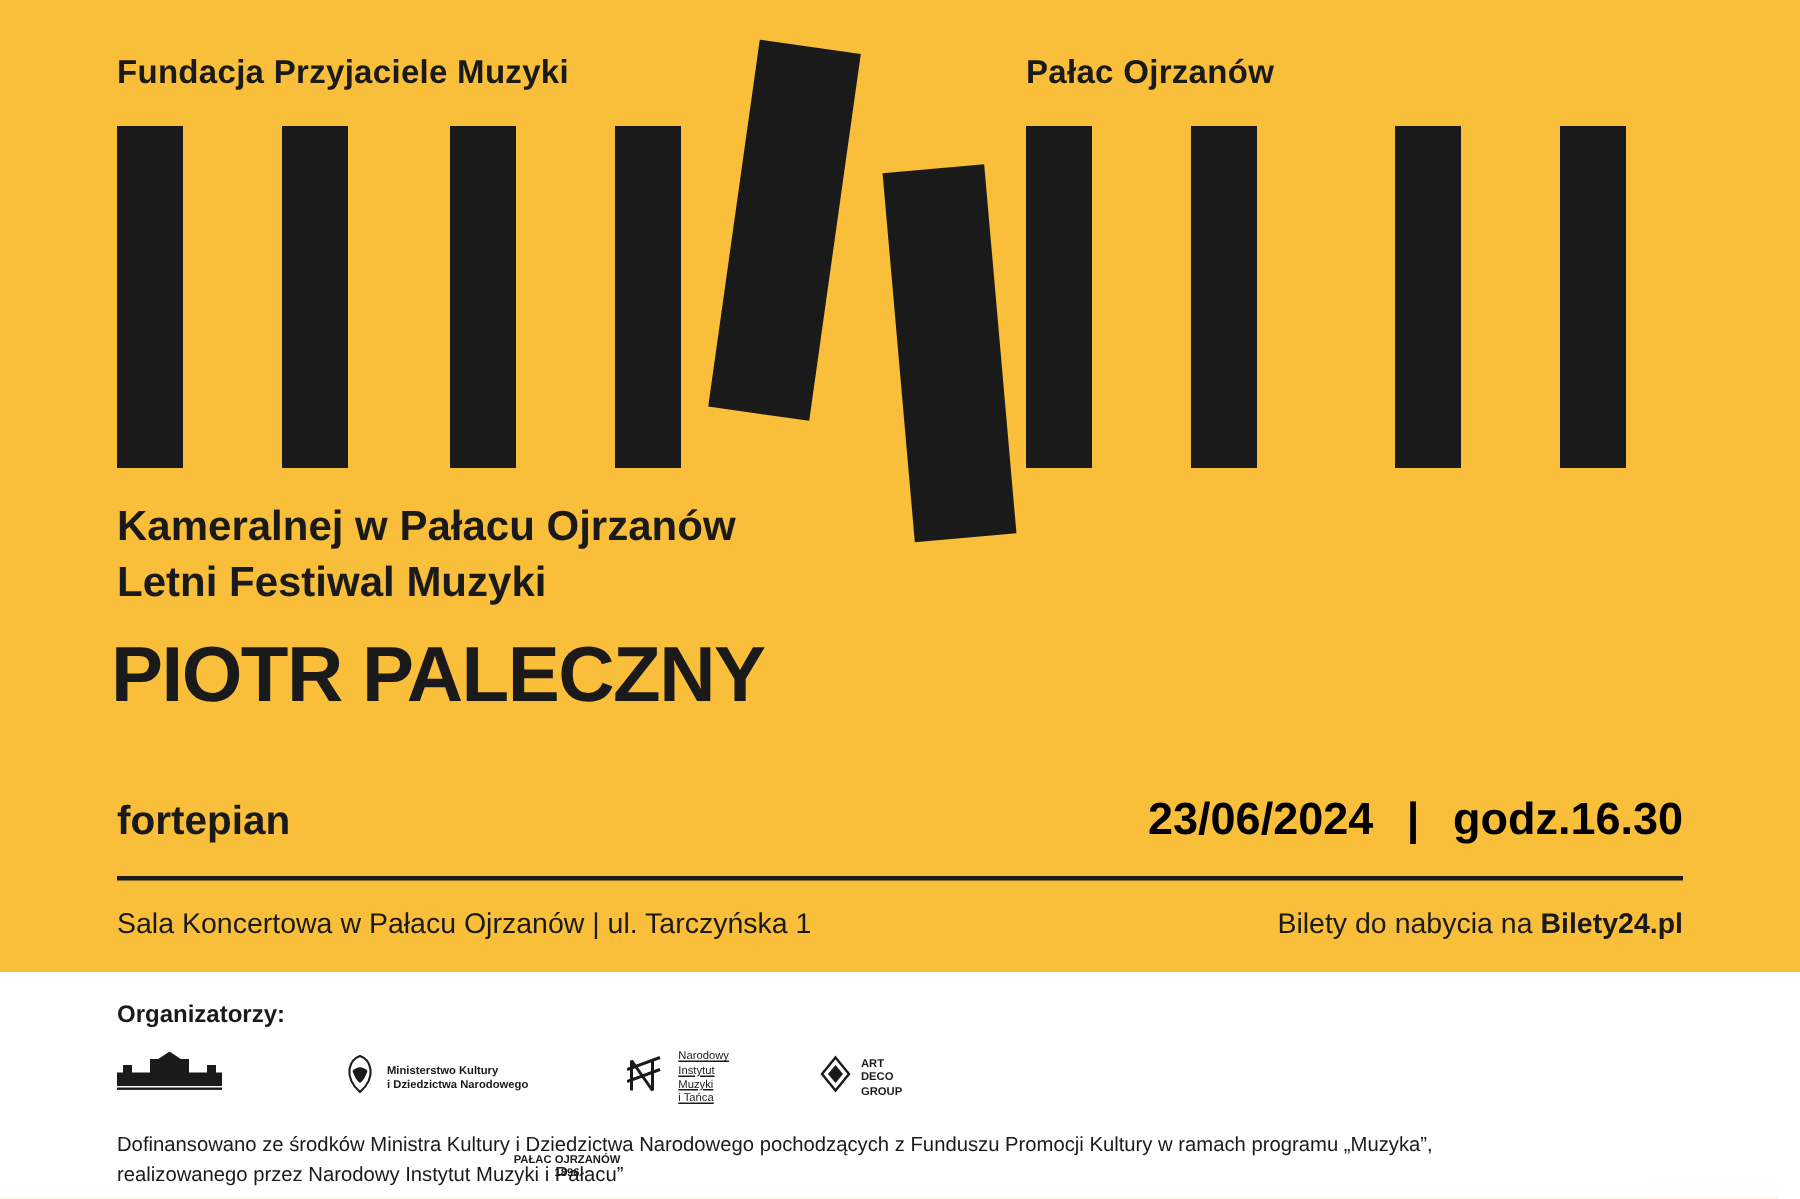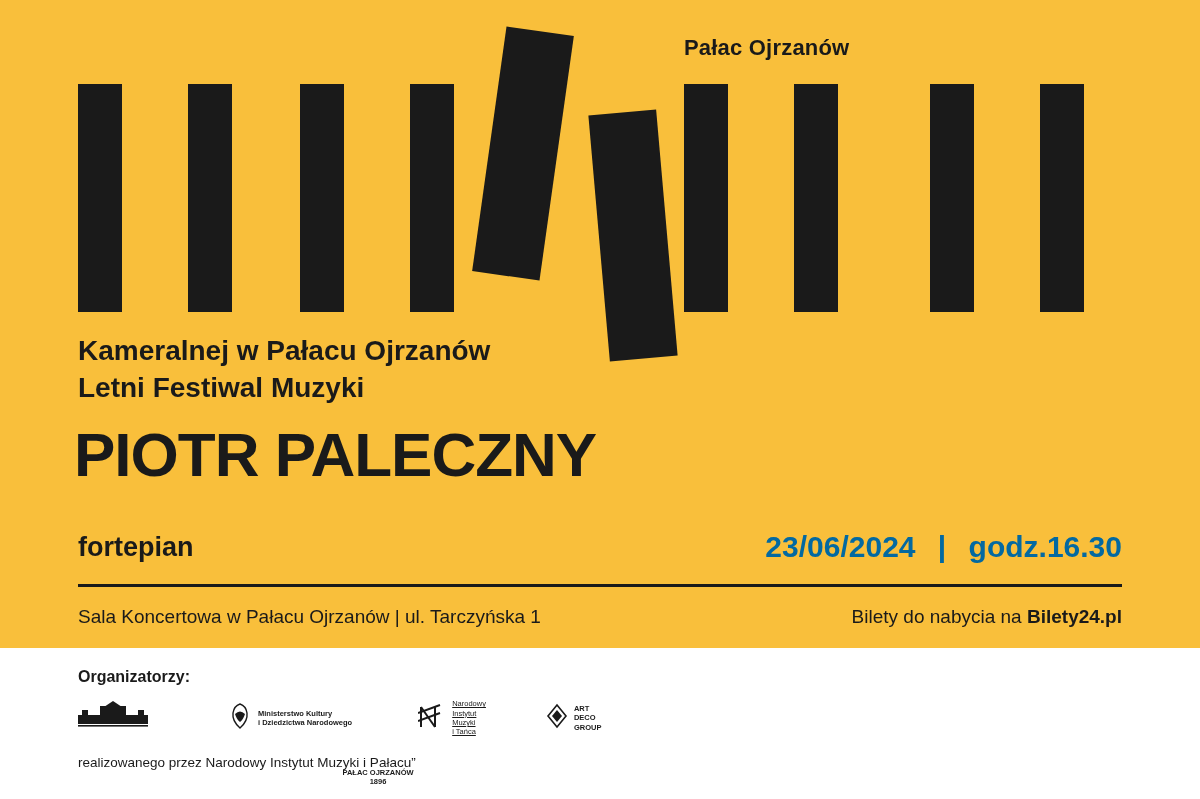--- a/index.html
+++ b/index.html
@@ -48,39 +48,39 @@
     position: absolute;
     left: 78px; top: 332px;
     font-size: 28px; font-weight: bold;
     color: #1a1a1a;
     line-height: 1.33;
     z-index: 5;
   }
   .artist {
     position: absolute;
     left: 74px; top: 424px;
-    font-size: 62px; font-weight: bold;
+    font-size: 52px; font-weight: bold;
     color: #1a1a1a;
     letter-spacing: -1px;
     line-height: 1;
     z-index: 5;
     white-space: nowrap;
   }
   .instrument {
     position: absolute;
     left: 78px; top: 532px;
     font-size: 27px; font-weight: bold;
     color: #1a1a1a;
     z-index: 5;
   }
   .datetime {
     position: absolute;
     right: 78px; top: 530px;
     font-size: 30px; font-weight: bold;
-    color: #0369a1;
+    color: #000000;
     z-index: 5;
     white-space: nowrap;
   }
   .divider {
     position: absolute;
     left: 78px; top: 584px;
     width: 1044px; height: 3px;
     background: #1a1a1a;
     z-index: 5;
   }
@@ -158,20 +158,21 @@
         <div class="key" style="left: 300px; top: 84px; width: 44px; height: 228px;"></div>
         <div class="key" style="left: 410px; top: 84px; width: 44px; height: 228px;"></div>
         <div class="key" style="left: 489px; top: 30px; width: 68px; height: 247px; transform: rotate(8deg);"></div>
         <div class="key" style="left: 599px; top: 112px; width: 68px; height: 247px; transform: rotate(-5deg);"></div>
         <div class="key" style="left: 684px; top: 84px; width: 44px; height: 228px;"></div>
         <div class="key" style="left: 794px; top: 84px; width: 44px; height: 228px;"></div>
         <div class="key" style="left: 930px; top: 84px; width: 44px; height: 228px;"></div>
         <div class="key" style="left: 1040px; top: 84px; width: 44px; height: 228px;"></div>
       </div>
 
+    <div class="top-left">Fundacja Przyjaciele Muzyki</div>
     <div class="top-right">Pałac Ojrzanów</div>
 
     <div class="fest">
       <div>Kameralnej w Pałacu Ojrzanów</div>
       <div>Letni Festiwal Muzyki</div>
     </div>
 
     <div class="artist">PIOTR PALECZNY</div>
     <div class="instrument">fortepian</div>
 
@@ -247,16 +248,17 @@
             <path d="M11 7 L16 13 L11 19 L6 13 Z" fill="#1a1a1a"></path>
           </svg>
         </span>
         <span class="logo-text">ART
 DECO
 GROUP</span>
       </div>
     </div>
 
     <div class="credit">
+      <div>Dofinansowano ze środków Ministra Kultury i Dziedzictwa Narodowego pochodzących z Funduszu Promocji Kultury w ramach programu „Muzyka”,</div>
       <div>realizowanego przez Narodowy Instytut Muzyki i Pałacu”</div>
     </div>
   </div>
 </div>
 
 </body></html>

